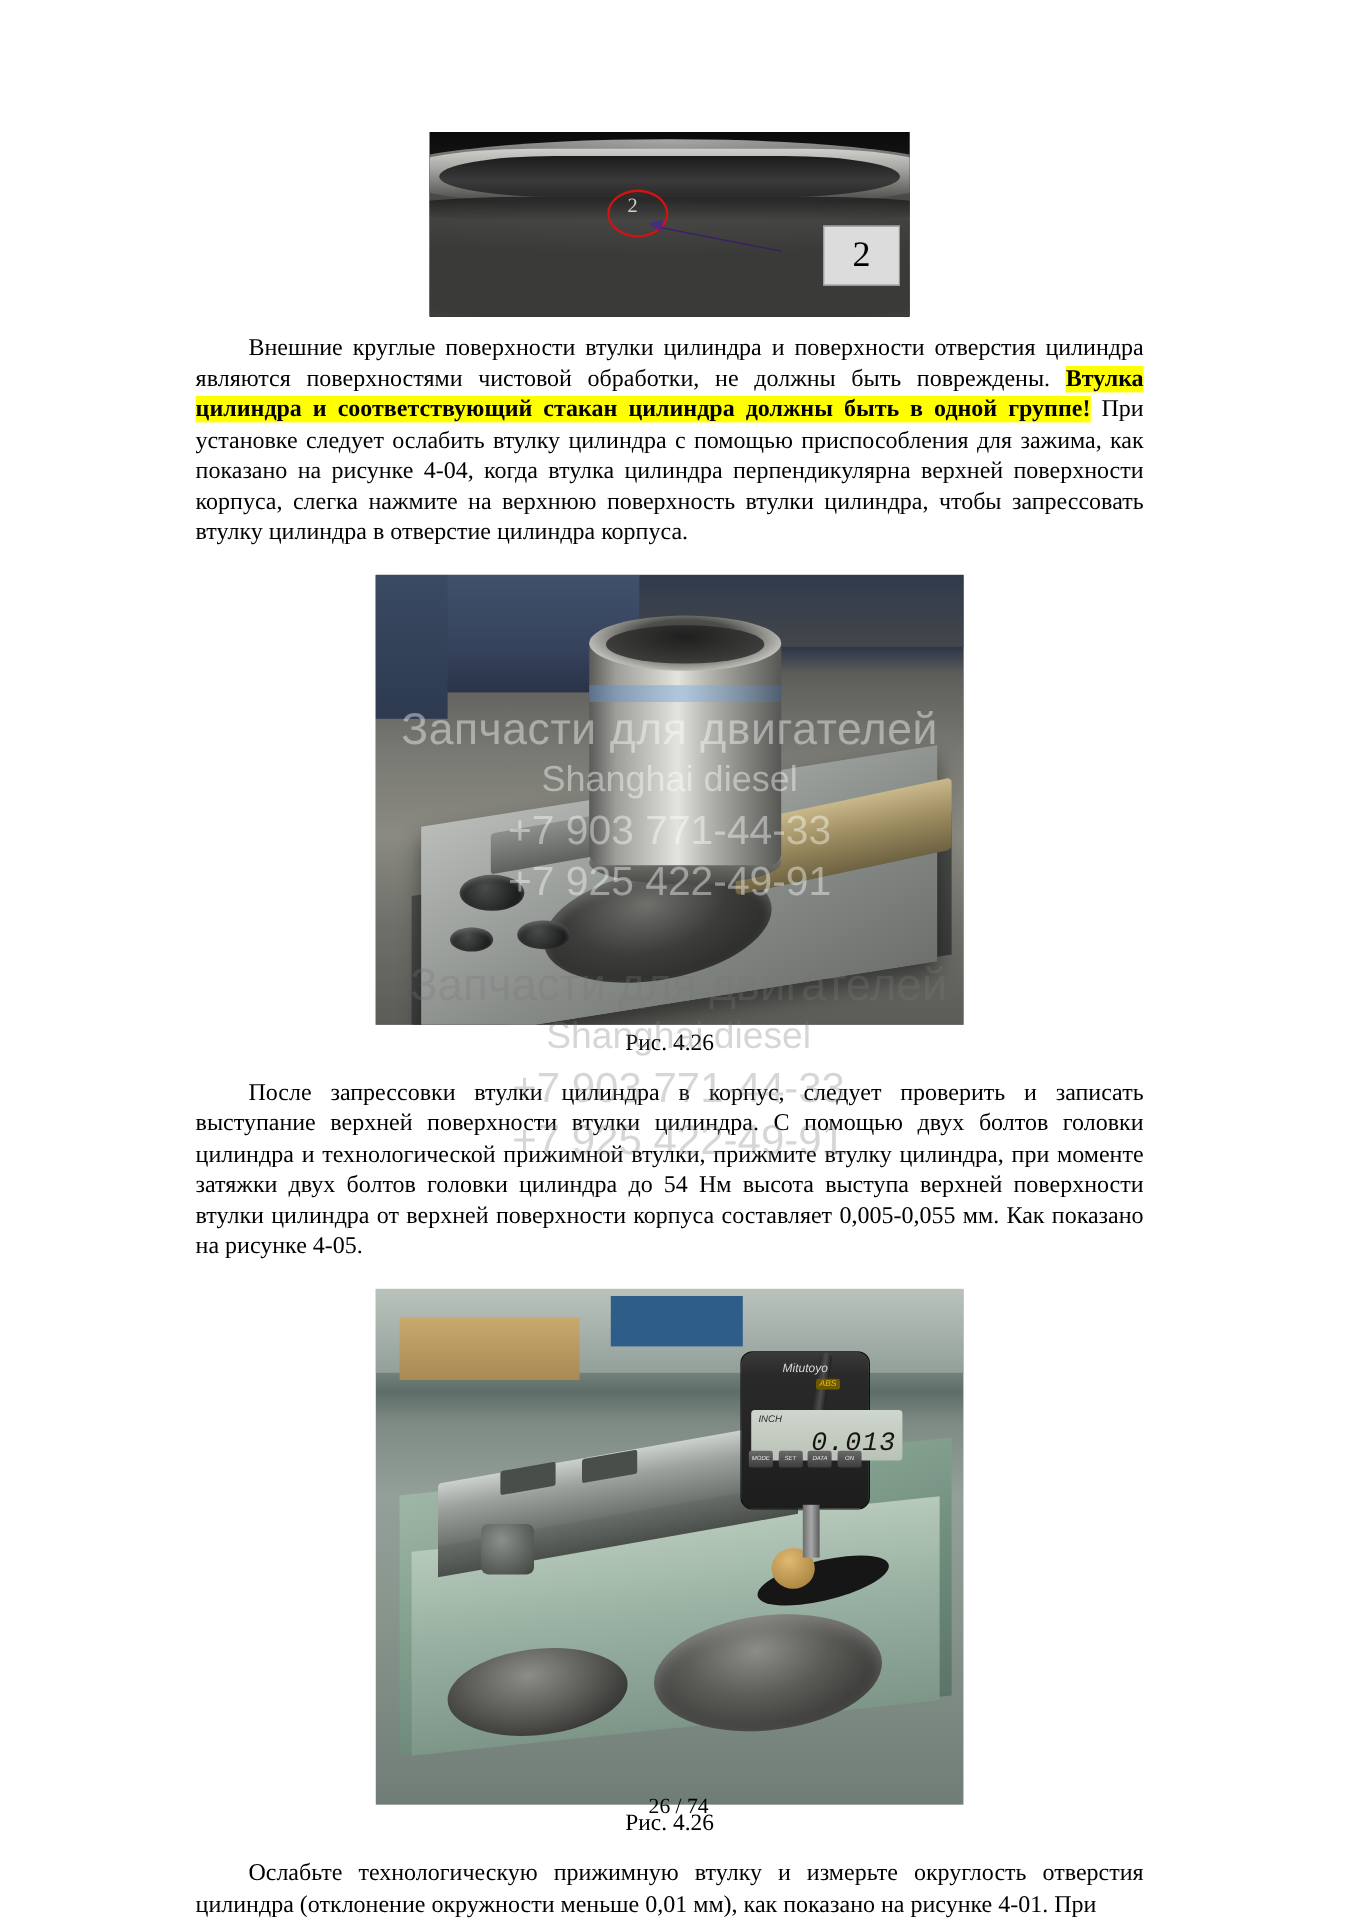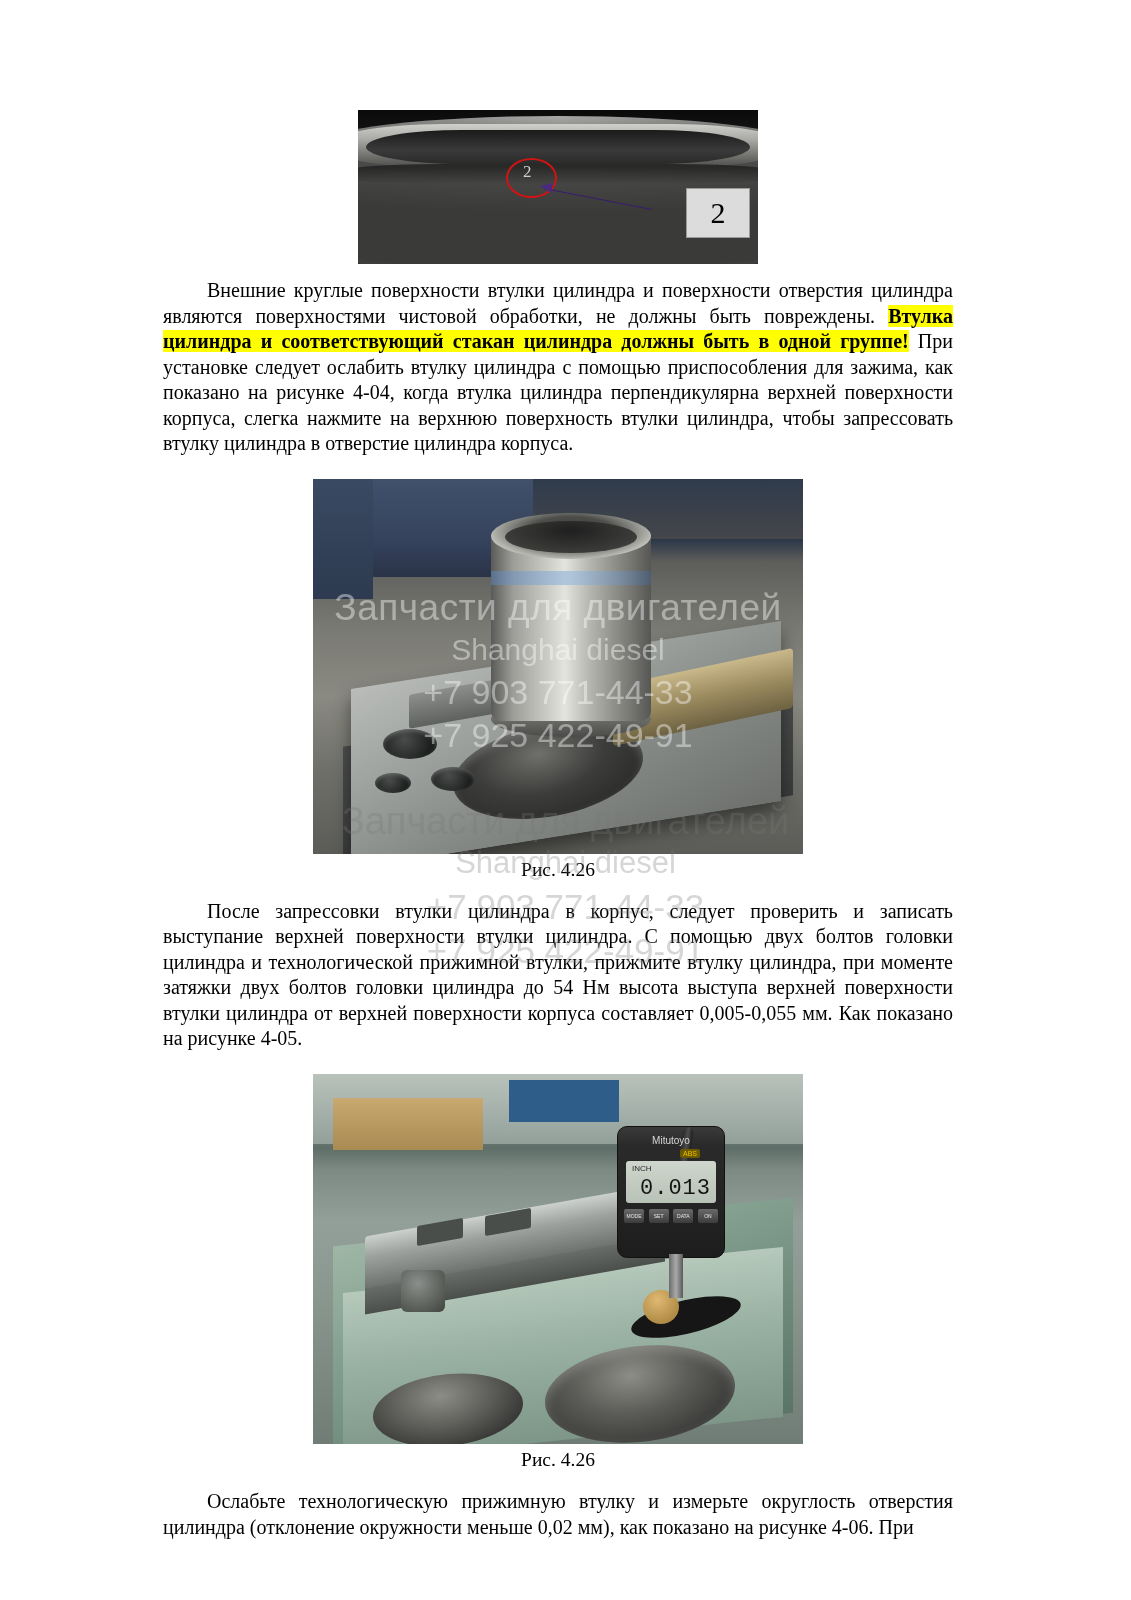--- a/index.html
+++ b/index.html
@@ -264,25 +264,26 @@
     z-index: 5;
   }
   .pw1 { font-size: 38px; }
   .pw2 { font-size: 31px; margin-top: 2px; }
   .pw3 { font-size: 35px; margin-top: 6px; }
   .pw4 { font-size: 35px; margin-top: 4px; }
 
   
   .fig426b {
     width: 490px;
-    height: 370px;
+    height: 430px;
     margin: 0 auto;
     position: relative;
     overflow: hidden;
     background: #e5e5e5;
+    font-style: italic;
   }
   .f426b-bg {
     position: absolute; inset: 0;
     background: linear-gradient(to bottom, #8d9b95 0%, #7f8d87 14%, #5f6d68 20%, #7e8b84 26%, #93a09a 40%, #8a978f 60%, #6f7d76 100%);
   }
   .f426b-wall {
     position: absolute; left: 0; top: 0; width: 490px; height: 70px;
     background: linear-gradient(to bottom, #b9c3bc, #93a09a);
   }
   .f426b-pallet {
@@ -380,23 +381,24 @@
     font-size: 10px;
   }
   .gauge-abs {
     position: absolute; left: 62px; top: 22px;
     font-size: 7px; color: #f0c000;
     font-family: "Liberation Sans", sans-serif;
     background: #6b5a00; padding: 1px 3px; border-radius: 2px;
   }
   .gauge-screen {
     position: absolute;
-    left: 8px; top: 34px; width: 90px; height: 42px;
+    left: 8px; top: 48px; width: 90px; height: 42px;
     background: linear-gradient(to bottom, #cfd6cd, #b9c2b6);
     border-radius: 3px;
+    padding-left: 36px;
   }
   .gauge-inch {
     position: absolute; left: 6px; top: 3px;
     font-size: 8px; color: #2a2a2a;
     font-family: "Liberation Sans", sans-serif;
   }
   .gauge-value {
     position: absolute; right: 5px; bottom: 2px;
     font-family: "Liberation Mono", monospace;
     font-size: 22px; color: #15150f; letter-spacing: 1px;
@@ -548,25 +550,26 @@
             <div class="gauge-btn">ON</div>
           </div>
         </div>
         <div class="gauge-stem" style="left:356px; top:180px;"></div>
       </div>
       <div class="fig-caption">Рис. 4.26</div>
     </div>
 
     <div class="gap-18"></div>
 
-    <p class="body">Ослабьте технологическую прижимную втулку и измерьте округлость отверстия цилиндра (отклонение окружности меньше 0,02 мм), как показано на рисунке 4-06. При</p>
+    <p class="body">Ослабьте технологическую прижимную втулку и измерьте округлость отверстия цилиндра (отклонение окружности меньше 0,01 мм), как показано на рисунке 4-01. При</p>
 
   </div>
 
   <div class="page-watermark">
     <div class="pw1">Запчасти для двигателей</div>
     <div class="pw2">Shanghai diesel</div>
     <div class="pw3">+7 903 771-44-33</div>
     <div class="pw4">+7 925 422-49-91</div>
   </div>
 
+  <div class="page-number">26 / 74</div>
 
 </div>
 
 </body></html>

